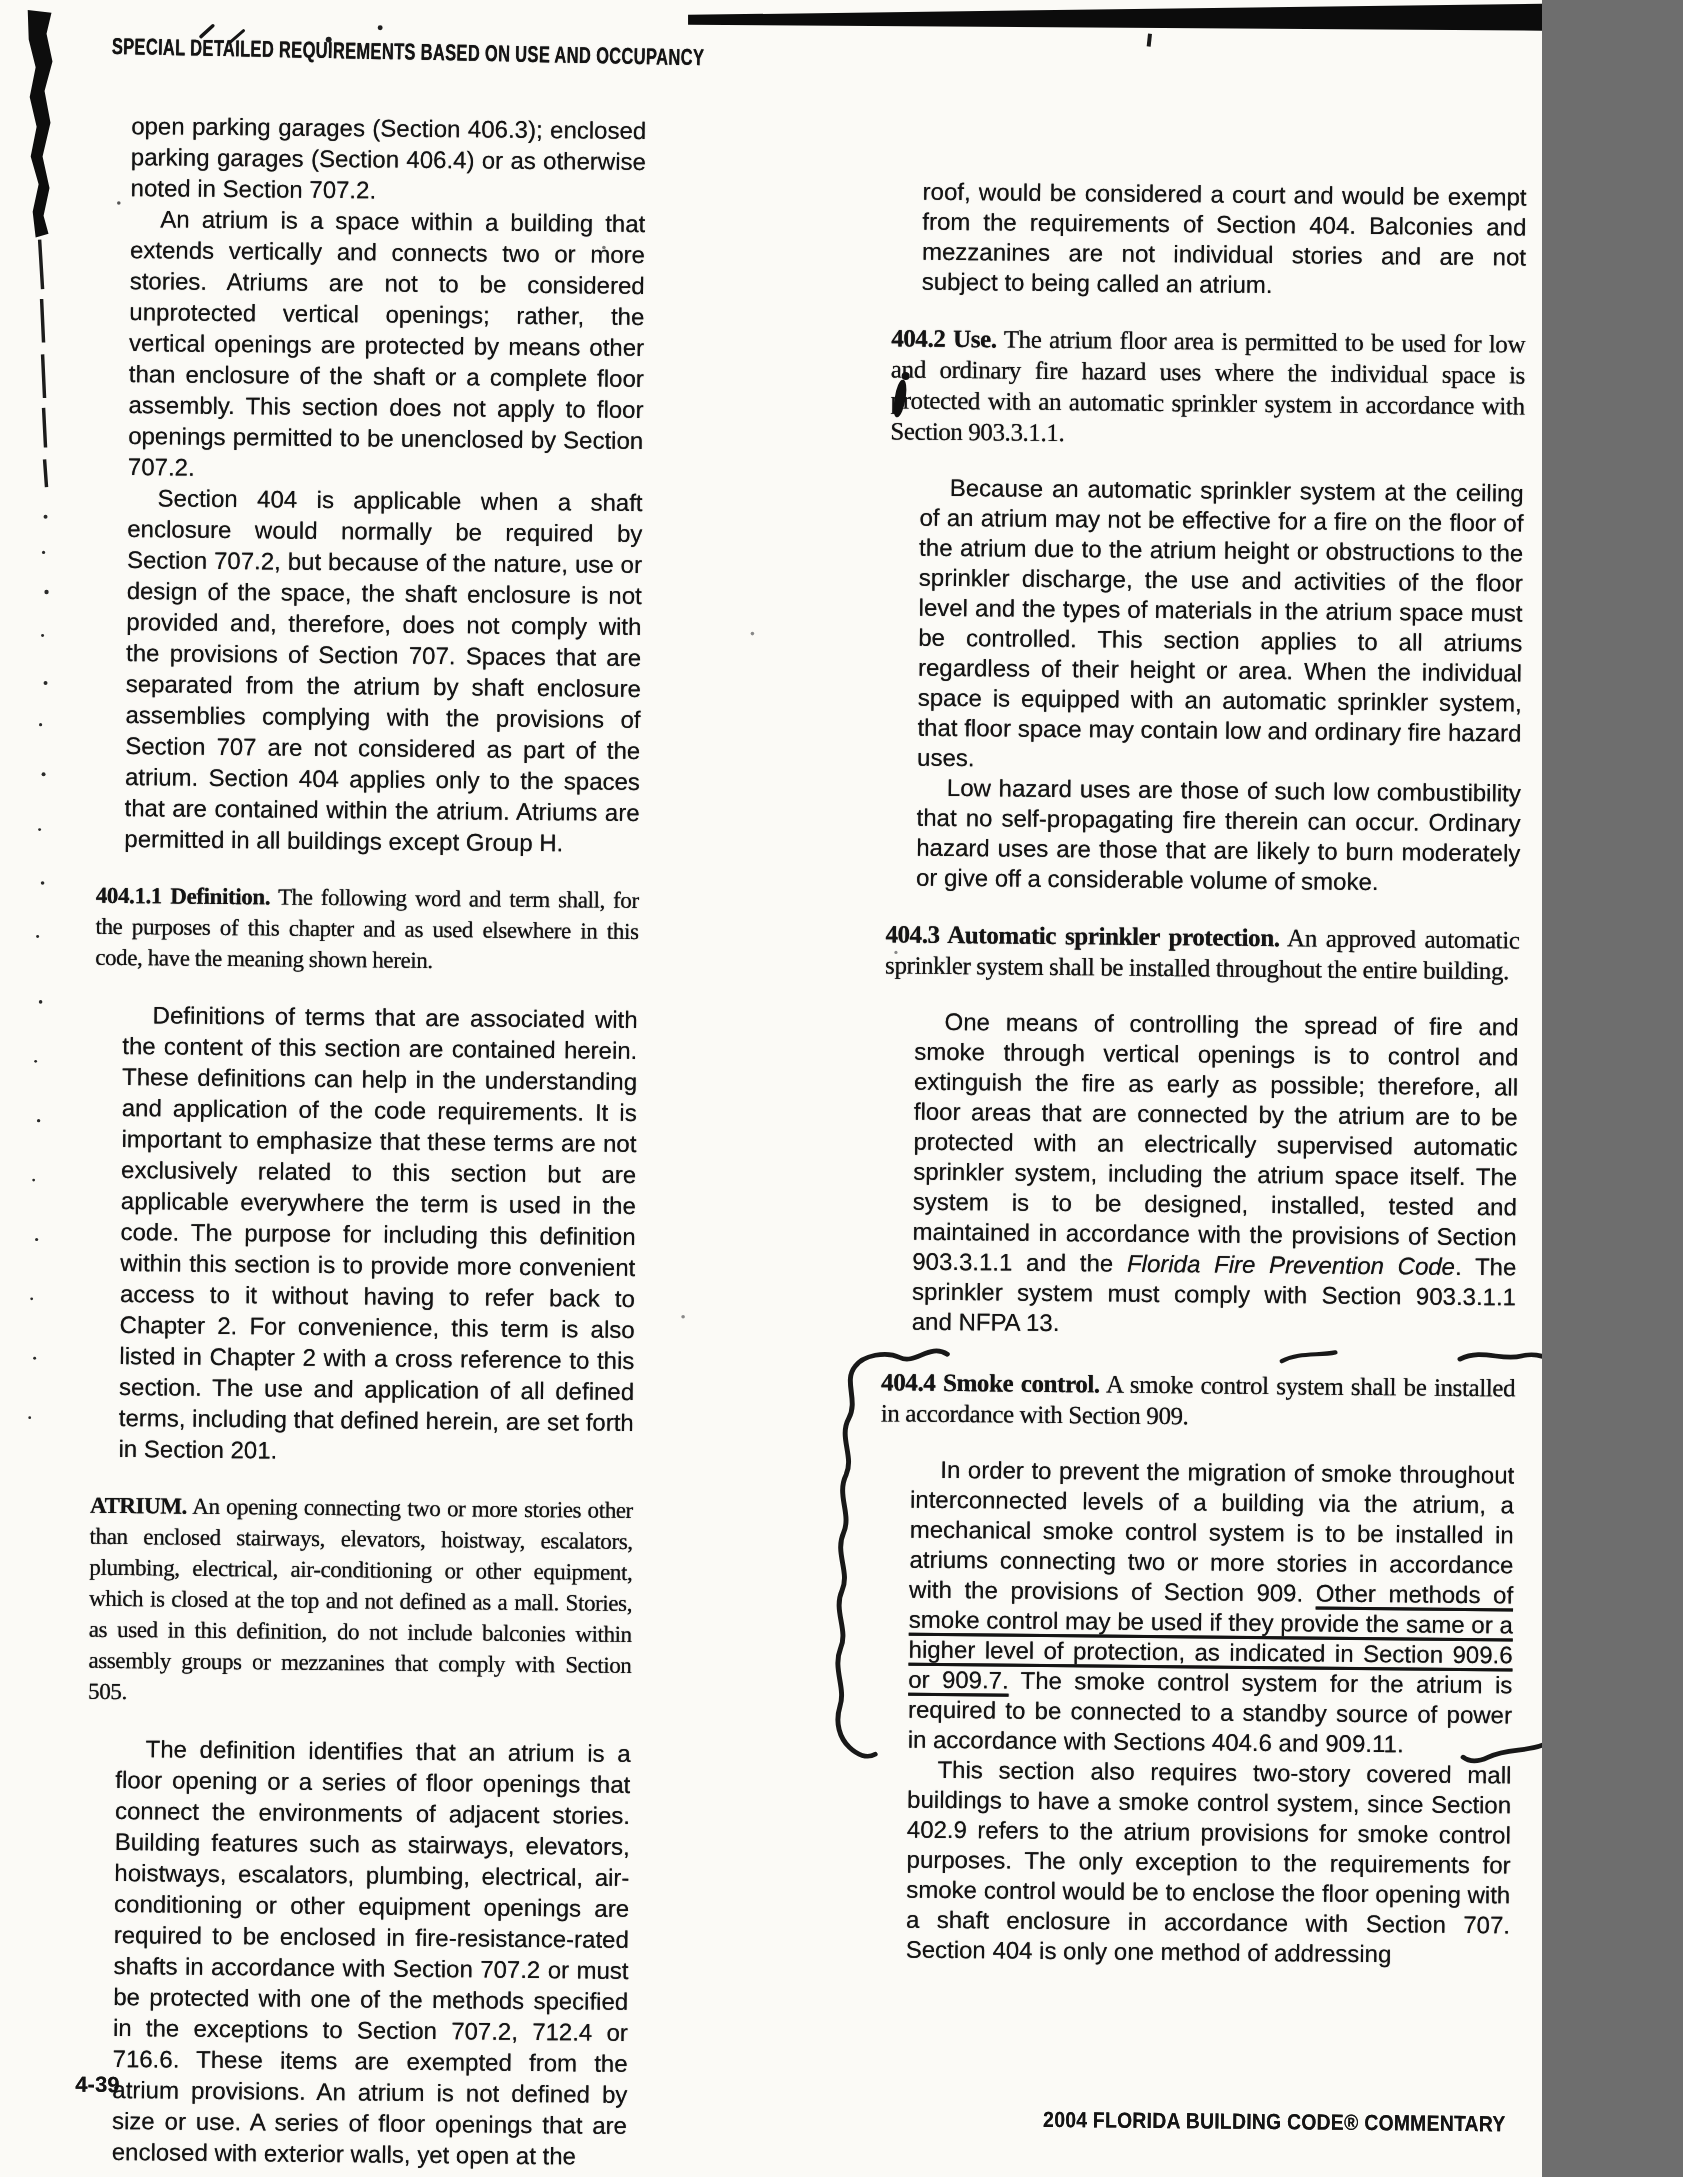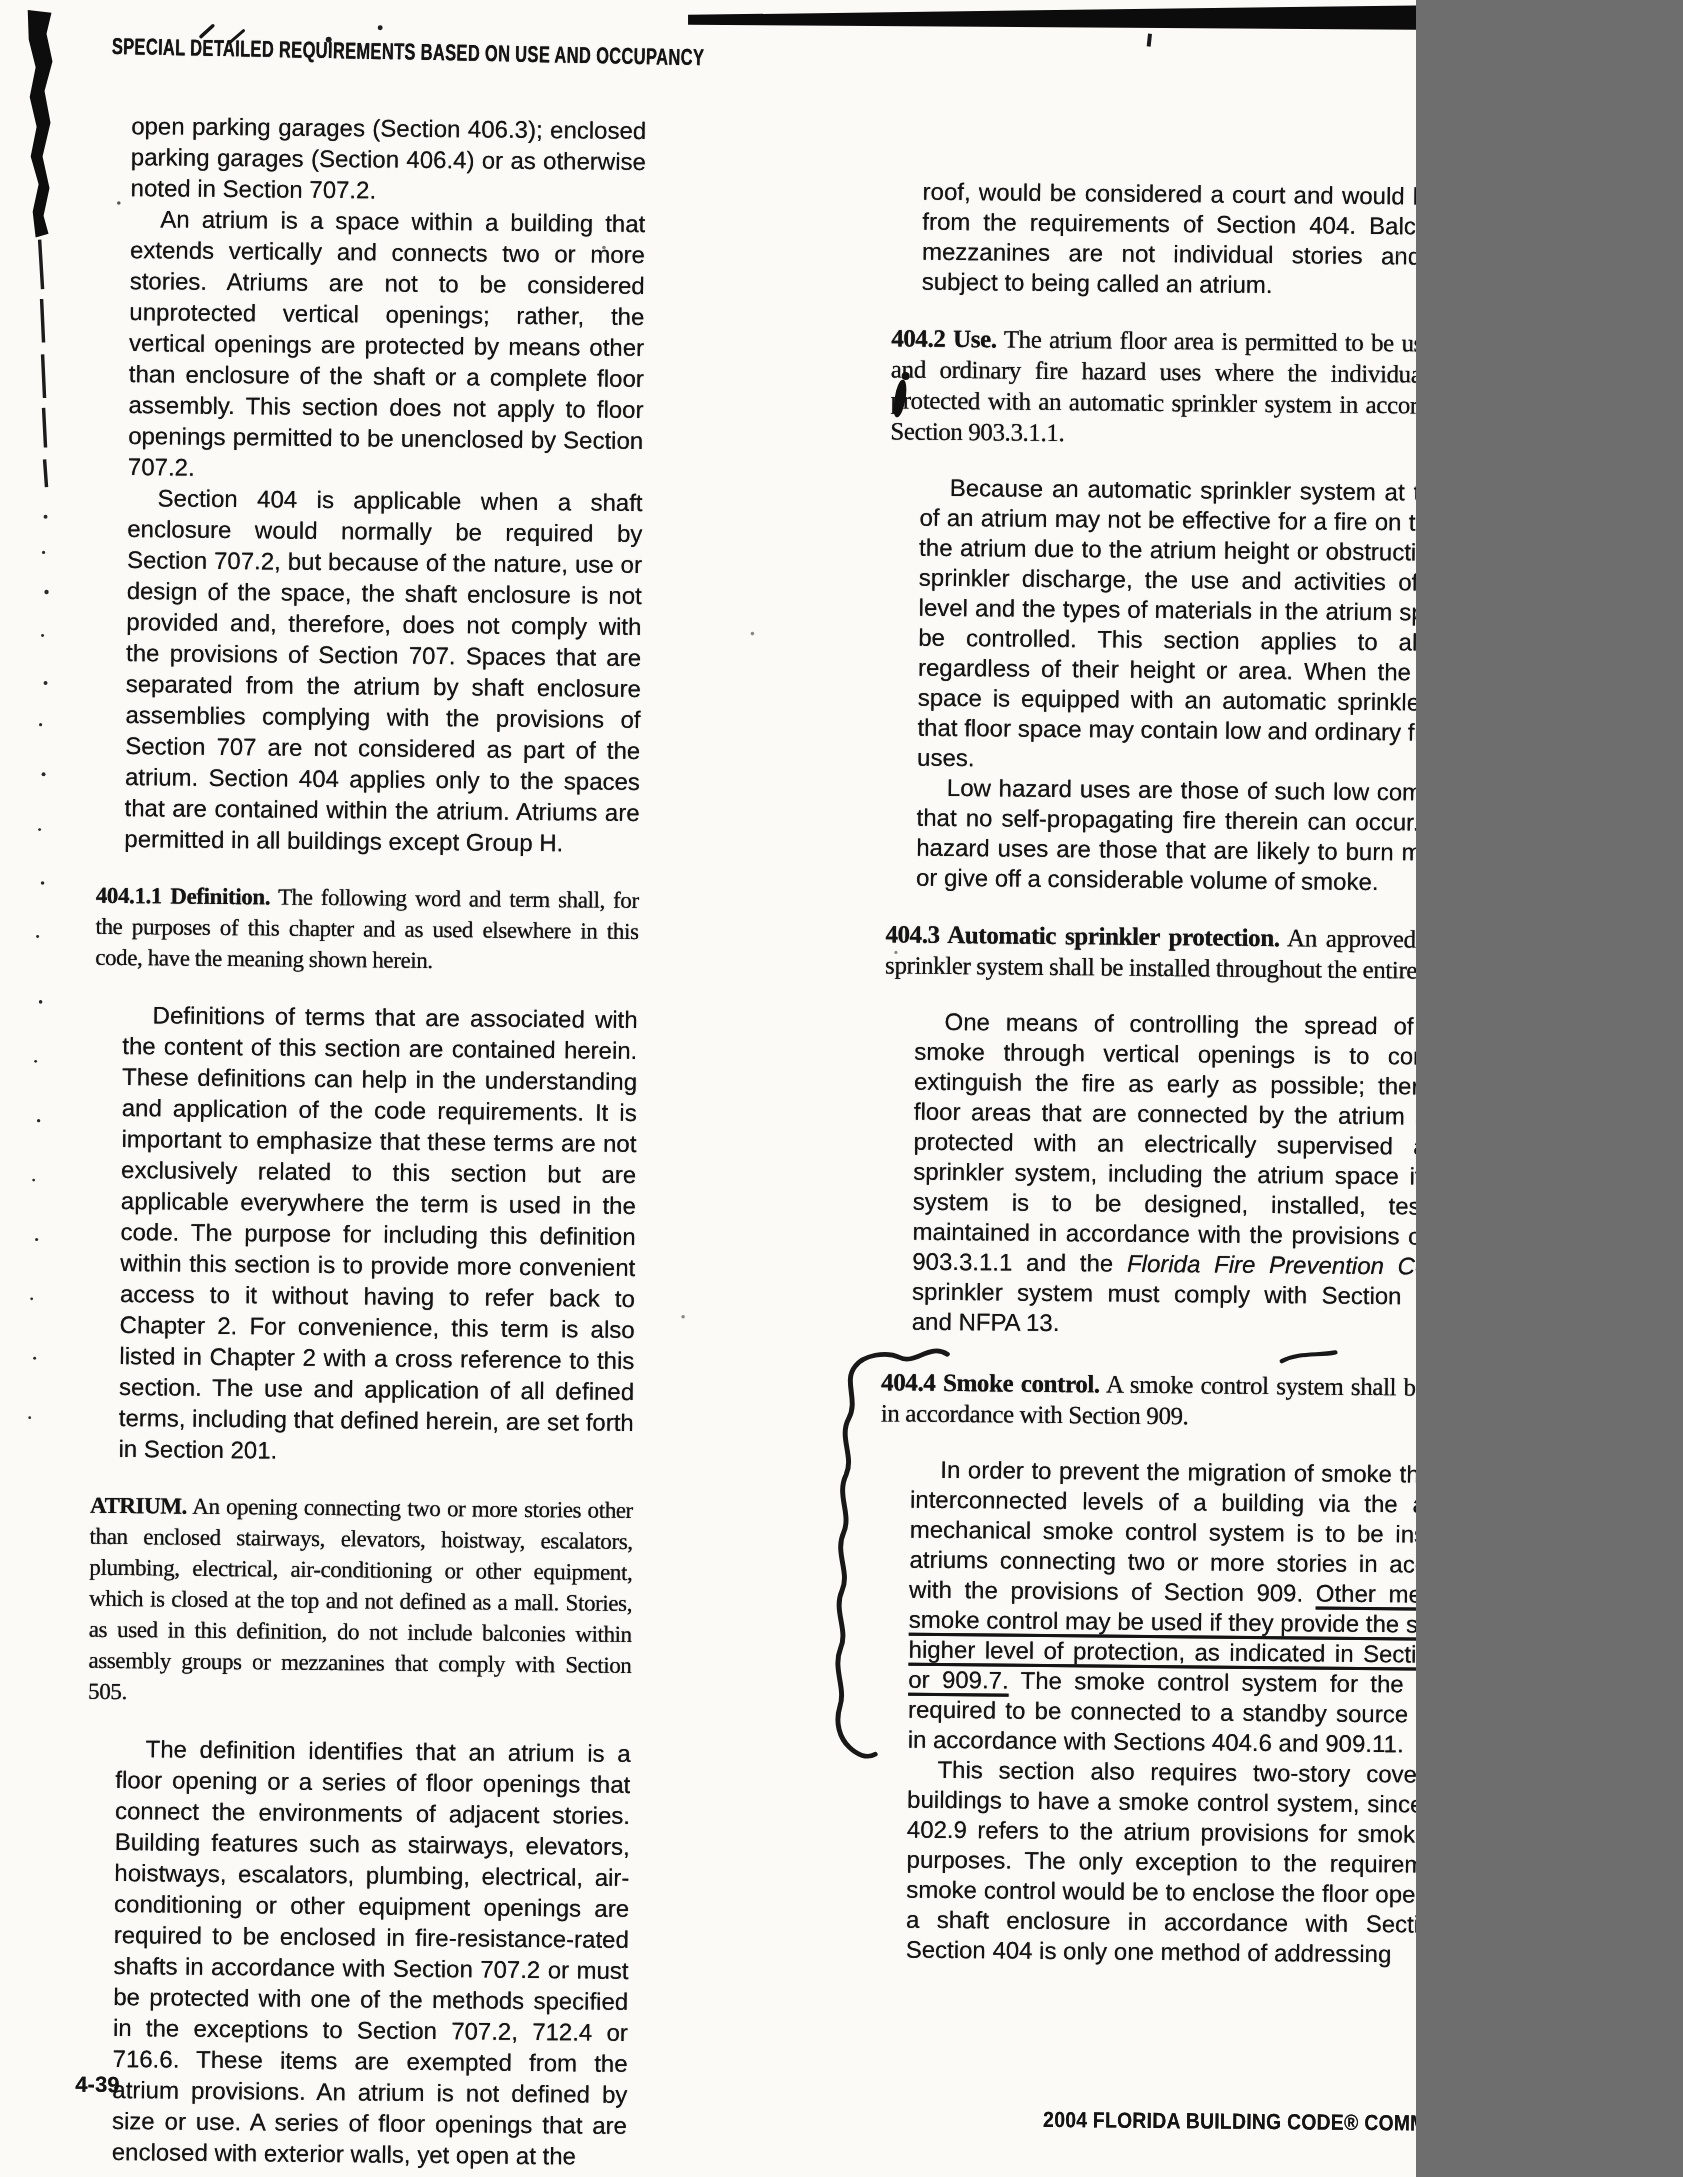--- a/index.html
+++ b/index.html
@@ -1,16 +1,16 @@
 <!DOCTYPE html>
 <html style="--paper: #fbfaf6; --ink: #141414; --pen: #181818;"><head>
 <meta charset="utf-8">
 <style>
   html,body{margin:0;padding:0;background:#6e6e6e;}
-  .page{position:relative;width:1416px;height:2177px;background:var(--paper,#fbfaf6);
+  .page{position:relative;width:1542px;height:2177px;background:var(--paper,#fbfaf6);
         overflow:hidden;color:var(--ink,#141414);font-family:"Liberation Sans",sans-serif;}
   .content{position:absolute;left:0;top:0;width:1683px;height:2177px;
            transform:rotate(0.55deg);transform-origin:842px 1089px;}
   .header{position:absolute;left:102px;top:40px;font-weight:bold;font-size:23px;
           letter-spacing:0.4px;white-space:nowrap;
           transform:rotate(0.55deg) scaleX(0.72);transform-origin:left top;
           text-shadow:0 0 0.8px rgba(10,10,10,.85);}
   .col{position:absolute;text-align:justify;}
   .col-left{left:94px;top:117px;width:543px;}
   .col-right{left:884px;top:176px;width:634px;}

